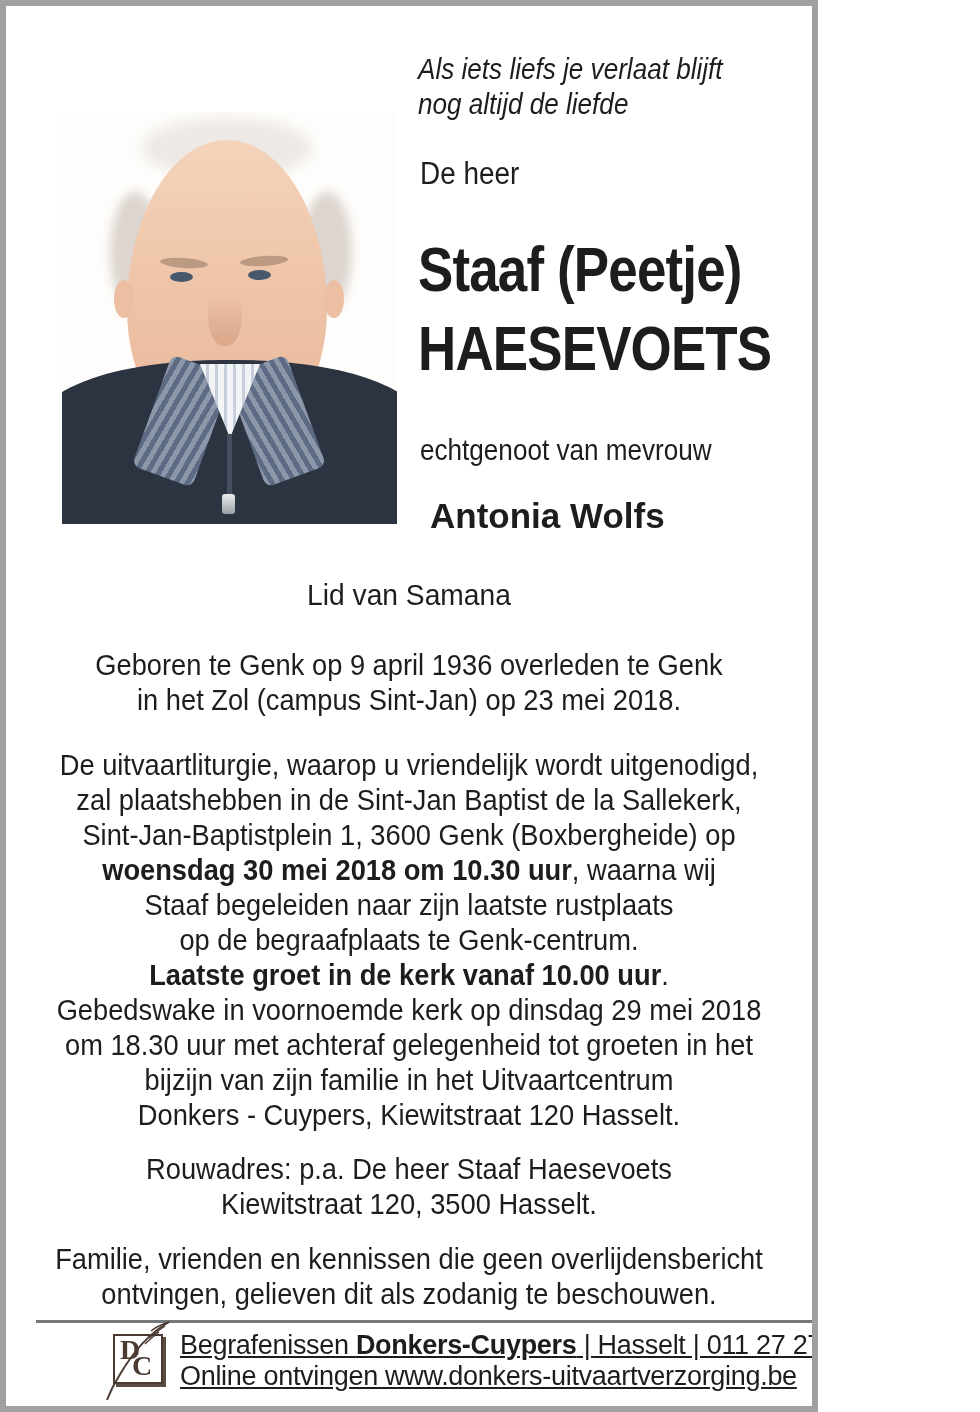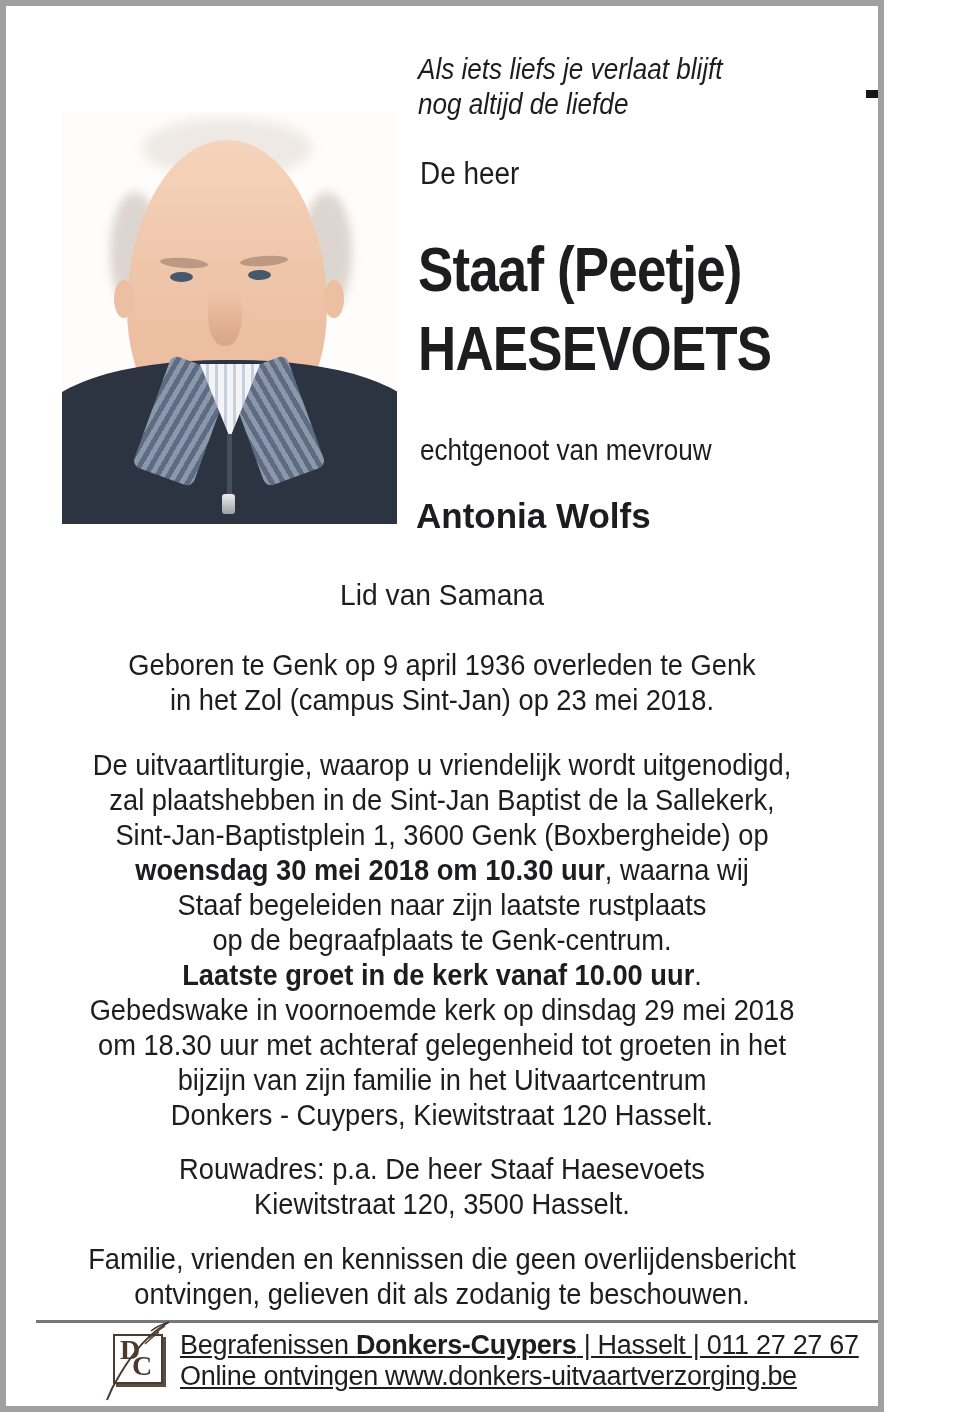--- a/index.html
+++ b/index.html
@@ -1,34 +1,34 @@
 <!DOCTYPE html>
 <html><head>
 <meta charset="utf-8">
 <style>
   html,body{margin:0;padding:0;background:#fff;}
   .page{
-    position:relative;width:884px;height:1412px;box-sizing:border-box;
+    position:relative;width:818px;height:1412px;box-sizing:border-box;
     border:6px solid #a0a0a3;background:#fff;overflow:hidden;
     font-family:"Liberation Sans",sans-serif;color:#1d1d1f;
   }
   .abs{position:absolute;}
   .nowrap{white-space:nowrap;}
   .condL{transform:scaleX(.90);transform-origin:0 0;}
   .condC{transform:scaleX(.94);transform-origin:50% 0;}
   .center{left:0;right:0;text-align:center;}
   .b{font-weight:700;}
 
   
   .quote{left:412px;top:46px;font-style:italic;font-size:29px;line-height:35px;}
   .salutation{left:414px;top:150px;font-size:31px;}
   .name{left:412px;top:224px;font-weight:700;font-size:63px;line-height:79px;
         letter-spacing:-1px;transform:scaleX(.84);transform-origin:0 0;}
   .spouse-intro{left:414px;top:428px;font-size:29px;}
-  .spouse-name{left:410px;top:490px;font-size:35px;font-weight:700;}
+  .spouse-name{left:424px;top:490px;font-size:35px;font-weight:700;}
   .membership{top:572px;font-size:30px;}
 
   
   .cross{left:860px;top:55px;width:57px;height:98px;}
   .cross .cv{position:absolute;left:25px;top:0;width:7px;height:98px;background:#17171a;}
   .cross .ch{position:absolute;left:0;top:29px;width:57px;height:8px;background:#17171a;}
 
   
   .para{font-size:29px;line-height:35px;}
   .p1{top:642px;}

